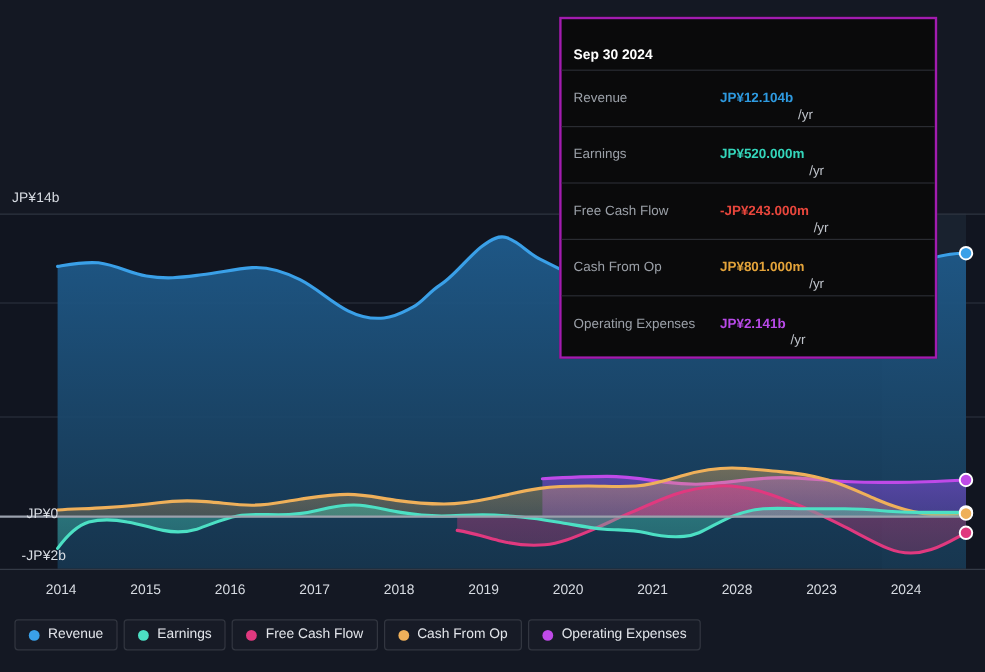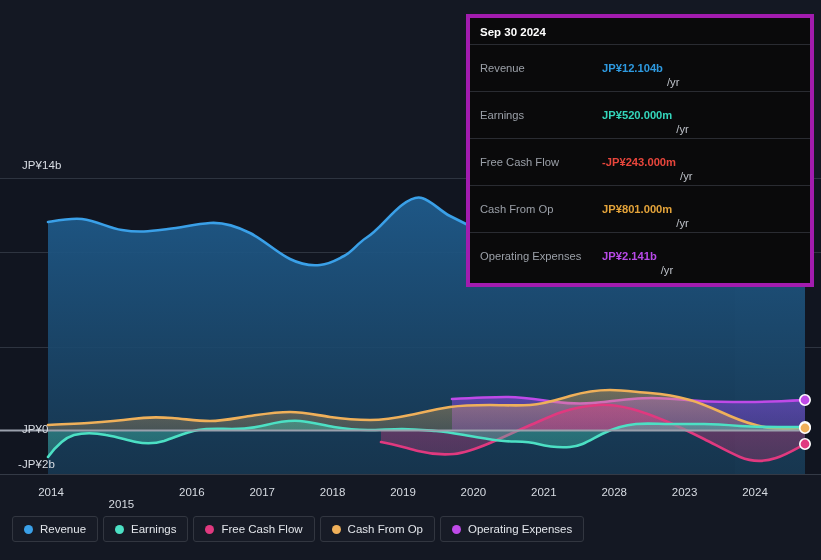--- a/index.html
+++ b/index.html
@@ -26,46 +26,46 @@
   #chart-svg { display:block; }
 
   
   .axis-label {
     position: absolute;
     font-size: 11.5px;
     color: #d9dde4;
     letter-spacing: .1px;
     white-space: nowrap;
   }
-  .y-lab-top   { left: 22px; top: 159px; }
+  .y-lab-top   { left: 10px; top: 159px; }
   .y-lab-zero  { left: 22px; top: 423px; }
   .y-lab-bot   { left: 18px; top: 458px; }
 
   .x-axis {
     position: absolute;
     left: 3px; top: 486px;
     width: 821px; height: 16px;
   }
   .x-tick {
     position: absolute;
     font-size: 11.5px;
     color: #d7dbe2;
     transform: translateX(-50%);
     white-space: nowrap;
   }
 
   
   #tooltip {
     position: absolute;
     left: 466px; top: 14px;
-    width: 348px;
+    width: 315px;
     background: #0a0a0b;
-    border: 4px solid #a21caf;
+    border: 2px solid #a21caf;
     box-sizing: border-box;
-    padding: 0 0 4px 0;
+    padding: 16px 0 4px 0;
     z-index: 40;
   }
   .tt-title {
     font-size: 11.5px;
     font-weight: bold;
     color: #ffffff;
     padding: 8px 10px 6px 10px;
   }
   .tt-row {
     display: flex;
@@ -383,21 +383,21 @@
     </g>
   </svg>
 </div>
 
 <div class="axis-label y-lab-top">JP¥14b</div>
 <div class="axis-label y-lab-zero">JP¥0</div>
 <div class="axis-label y-lab-bot">-JP¥2b</div>
 
 <div class="x-axis" id="x-axis">
     <div class="x-tick" style="left: 48px;">2014</div>
-    <div class="x-tick" style="left: 118.4px; margin-top: 12px;">2015</div>
+    <div class="x-tick" style="left: 118.4px;">2015</div>
     <div class="x-tick" style="left: 188.8px;">2016</div>
     <div class="x-tick" style="left: 259.2px;">2017</div>
     <div class="x-tick" style="left: 329.6px;">2018</div>
     <div class="x-tick" style="left: 400px;">2019</div>
     <div class="x-tick" style="left: 470.4px;">2020</div>
     <div class="x-tick" style="left: 540.8px;">2021</div>
     <div class="x-tick" style="left: 611.2px;">2028</div>
     <div class="x-tick" style="left: 681.6px; text-align: center;">2023</div>
     <div class="x-tick" style="left: 752px;">2024</div>
   </div>

